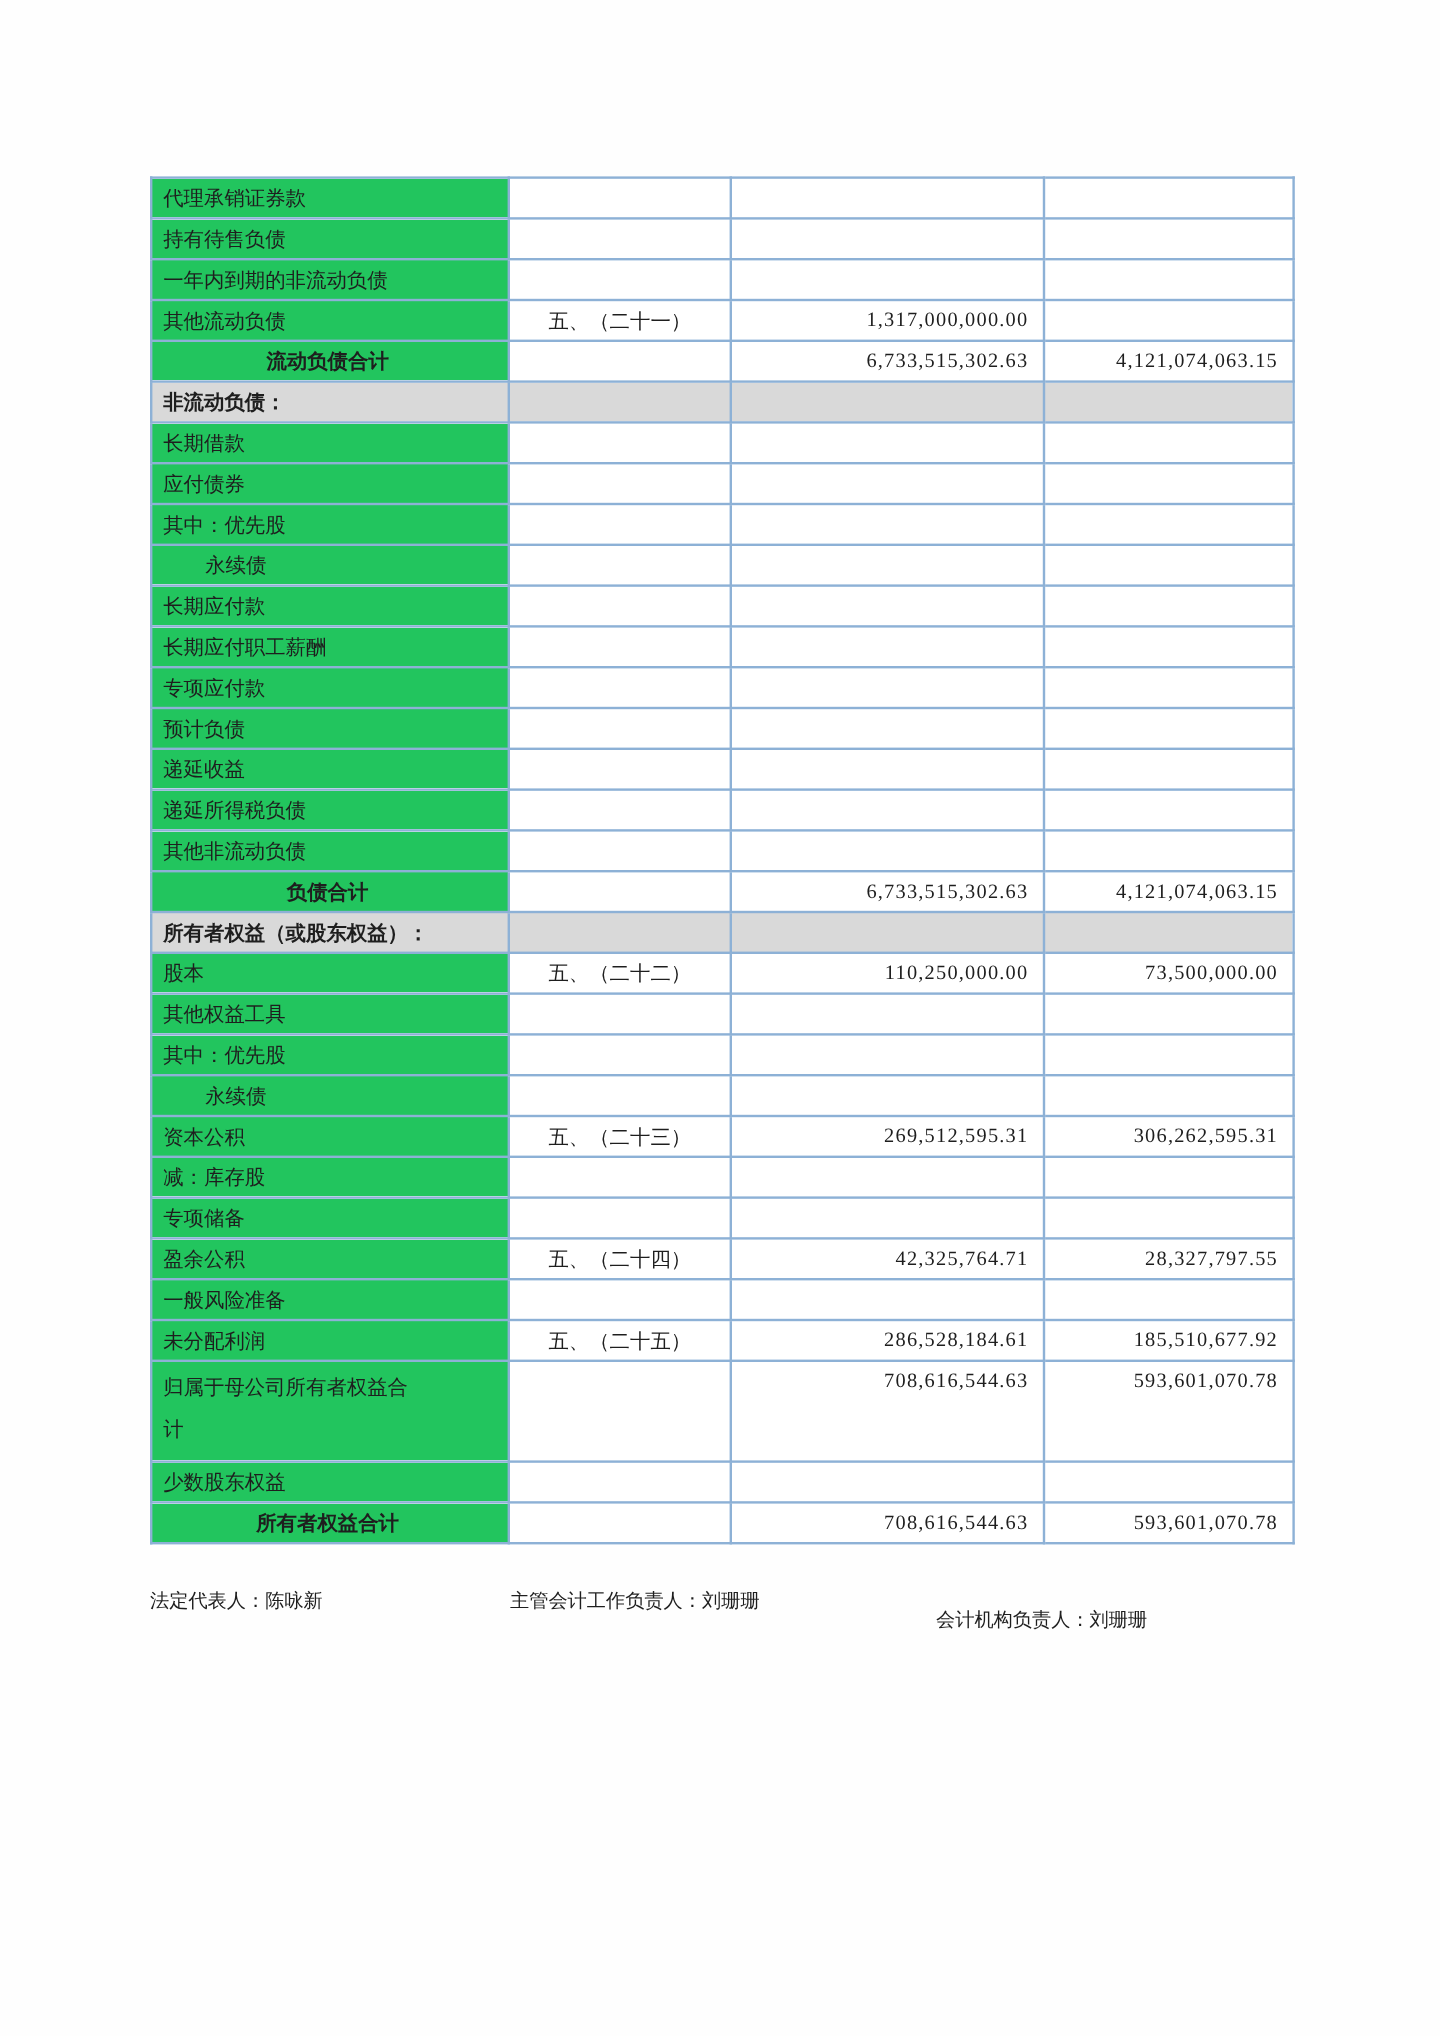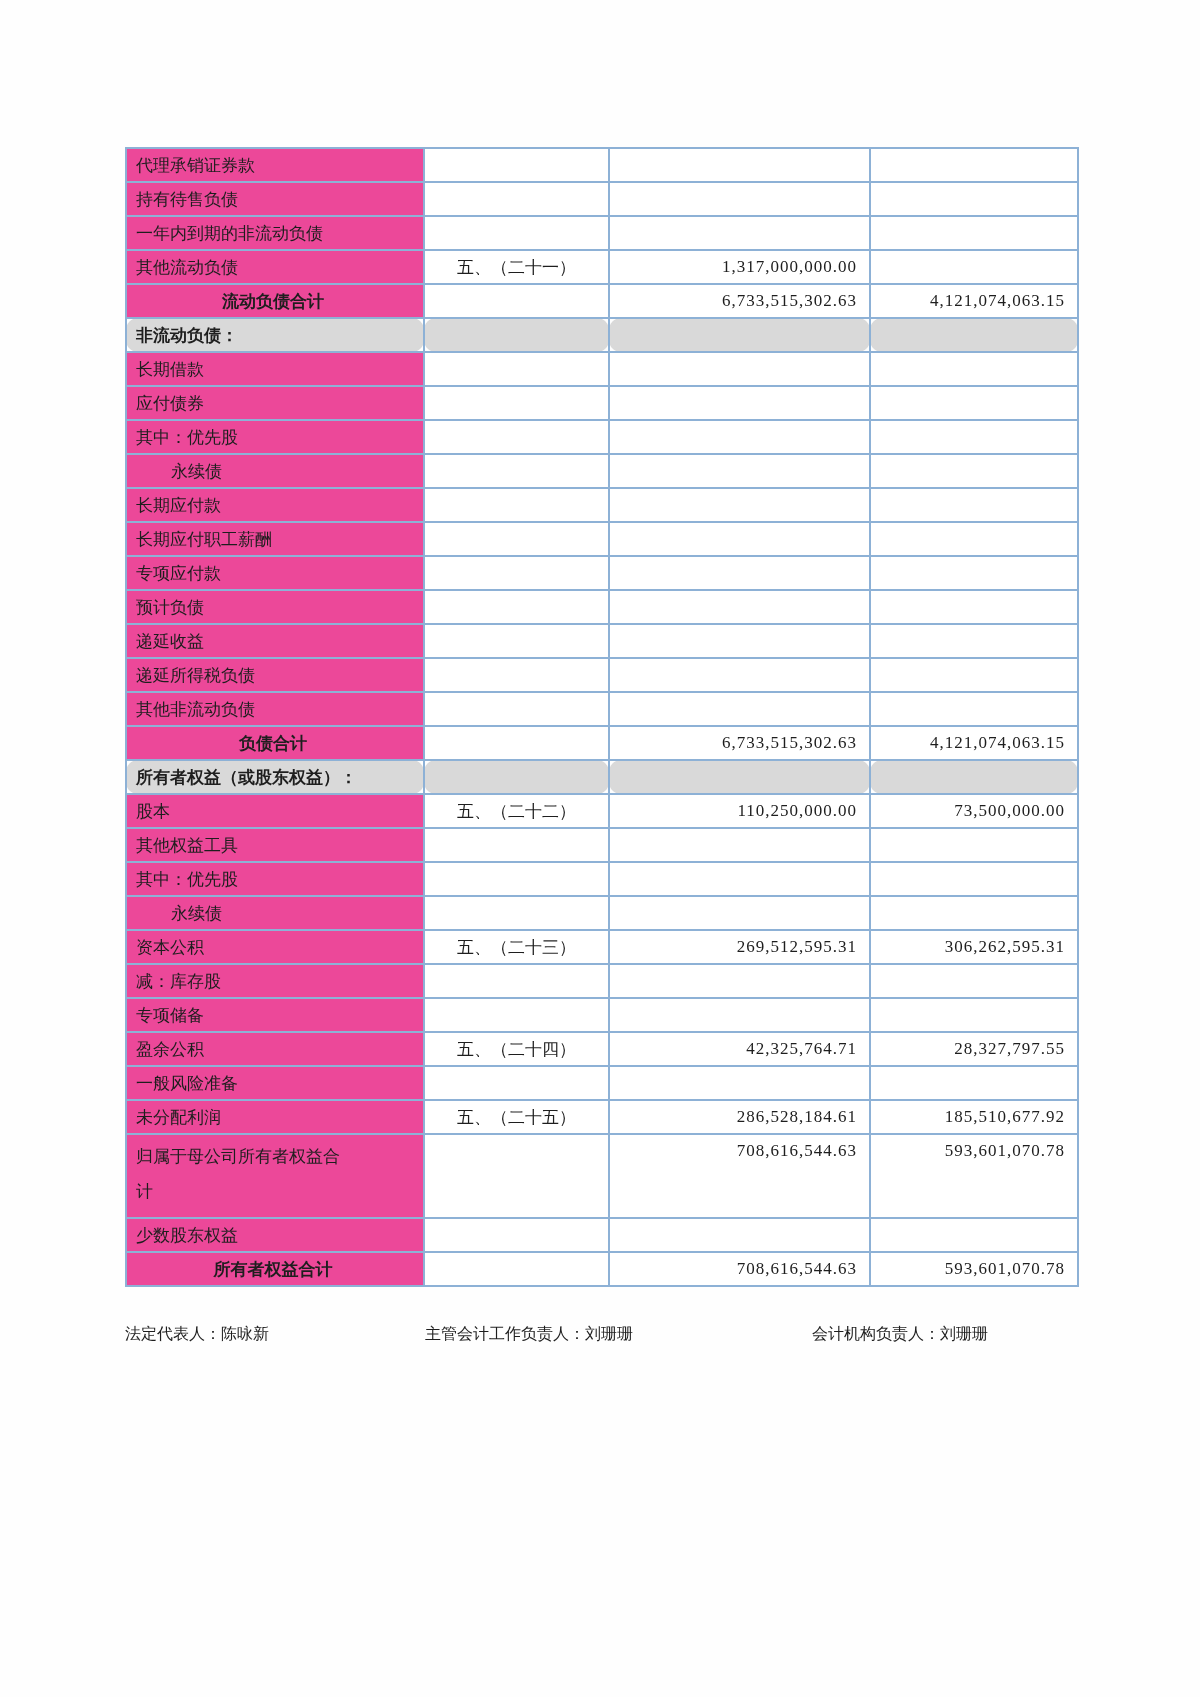--- a/index.html
+++ b/index.html
@@ -18,51 +18,51 @@
   }
   .bs-table td {
     border:2px solid #8db1d6;
     height:32px;
     font-size:17px;
     vertical-align:middle;
     padding:0;
     overflow:hidden;
   }
   .bs-table td.label {
-    background:#ec4899;
+    background:#22c55e;
     text-align:left;
     padding-left:9px;
     padding-right:4px;
   }
   .bs-table td.note {
     text-align:center;
     background:#ffffff;
   }
   .bs-table td.num {
     text-align:right;
     padding-right:12px;
     letter-spacing:1px;
     background:#ffffff;
   }
   tr.indent td.label { padding-left:44px; }
-  tr.section td { background:#d9d9d9 !important;border-radius:12px; }
+  tr.section td { background:#d9d9d9 !important; }
   tr.section td.label { font-weight:700; }
   tr.total td.label { font-weight:700; text-align:center; padding-left:0; }
   tr.tall td { height:76px; vertical-align:top; }
   tr.tall td.label { white-space:pre-line; line-height:35px; padding-top:4px; }
   tr.tall td.num { padding-top:6px; }
   .footer {
     position:absolute; left:125px; top:1324px;
     width:952px; height:26px;
     font-size:16px;
   }
   .footer span { position:absolute; top:0; white-space:nowrap; }
   .footer .f1 { left:0; }
   .footer .f2 { left:300px; }
-  .footer .f3 { left:687px; }
+  .footer .f3 { left:655px;margin-top:16px; }
 </style>
 </head>
 <body>
 
 <div class="page">
   <table class="bs-table">
     <colgroup>
       <col style="width:298px">
       <col style="width:185px">
       <col style="width:261px">

